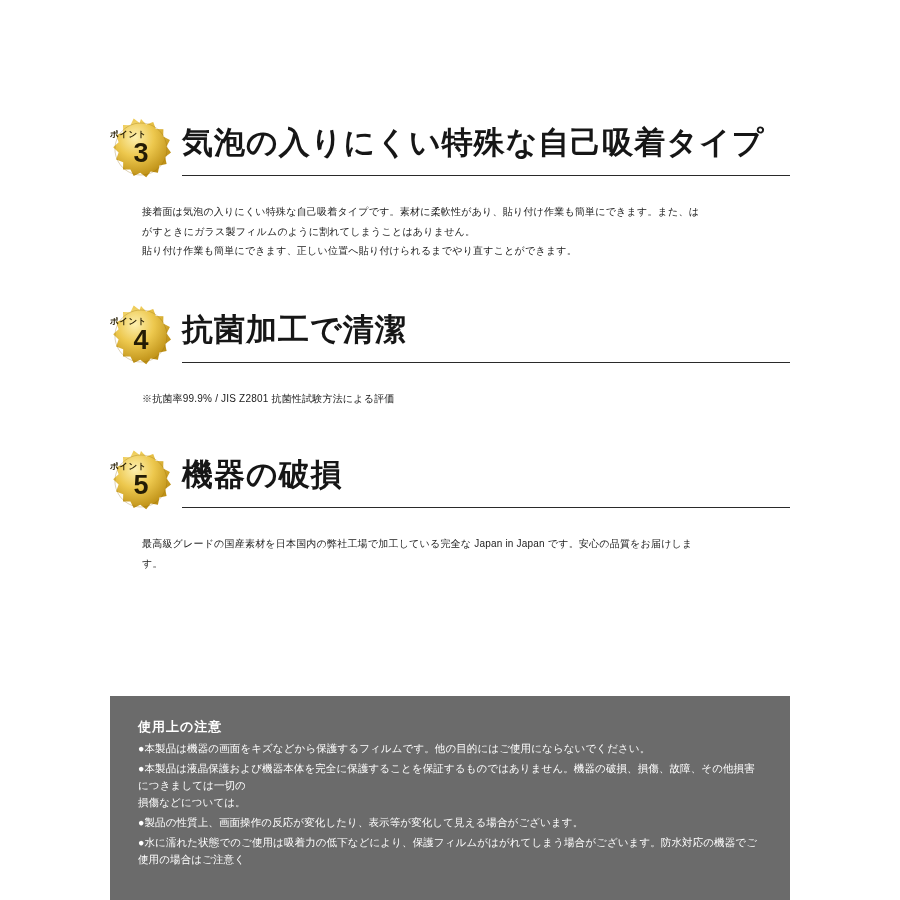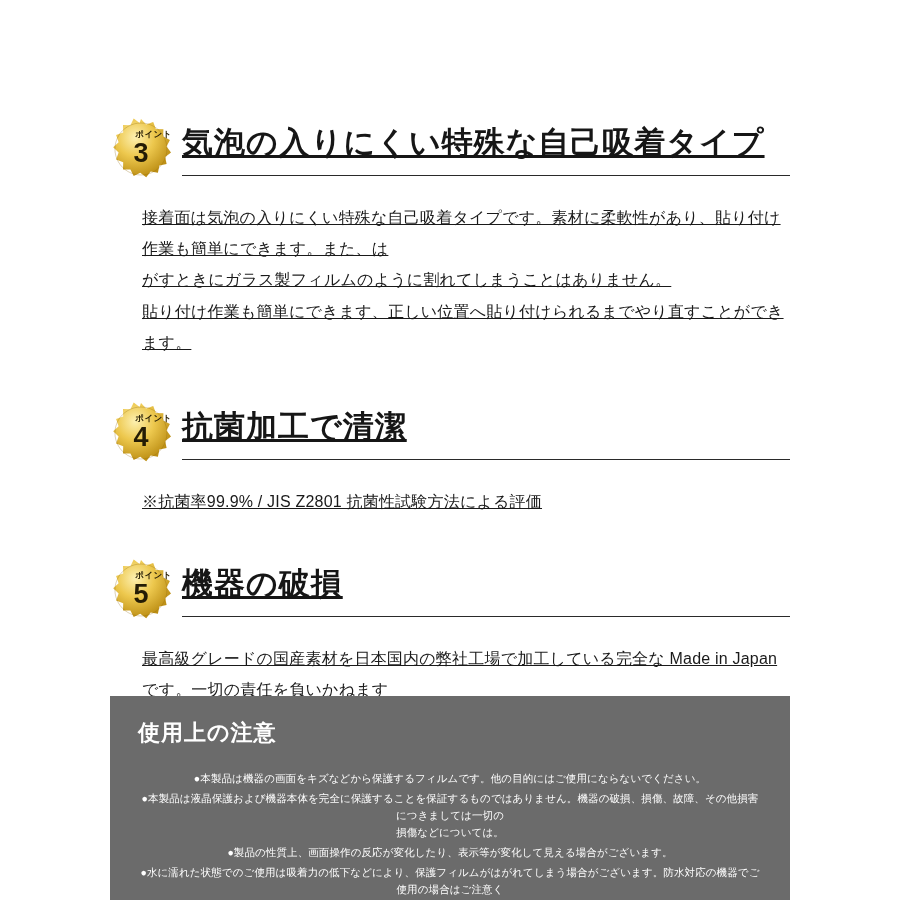--- a/index.html
+++ b/index.html
@@ -38,21 +38,21 @@
     height: 62px;
   }
   .badge svg {
     display: block;
   }
   .badge .badge-label {
     position: absolute;
     left: 0;
     top: 12px;
     width: 62px;
-    text-align: right;
+    text-align: left;
     font-size: 8.5px;
     font-weight: bold;
     color: #2b2208;
     letter-spacing: 0.5px;
     line-height: 1;
   }
   .badge .badge-num {
     position: absolute;
     left: 0;
     top: 22px;
@@ -66,36 +66,34 @@
   .headline {
     position: absolute;
     left: 72px;
     top: 4px;
     right: 0;
     font-size: 31px;
     font-weight: bold;
     letter-spacing: 1px;
     color: #161616;
     white-space: nowrap;
-    text-decoration: underline;
   }
   .rule {
     position: absolute;
     left: 72px;
     right: 0;
     bottom: 4px;
     border-bottom: 1.5px solid #2a2a2a;
   }
   .body-text {
     margin: 22px 0 0 32px;
-    font-size: 16px;
+    font-size: 10px;
     line-height: 1.95;
     color: #1a1a1a;
     letter-spacing: 0.2px;
-    text-decoration: underline;
   }
   .body-text .line {
     display: block;
   }
 
   
   #section-3 { margin-top: 118px; }
   #section-4 { margin-top: 44px; }
   #section-5 { margin-top: 42px; }
 
@@ -104,38 +102,37 @@
     position: absolute;
     left: 110px;
     top: 578px;
     width: 680px;
     height: 222px;
     background: #6b6b6b;
     box-sizing: border-box;
     padding: 22px 28px 18px 28px;
   }
   .notes-title {
-    font-size: 22px;
+    font-size: 13px;
     font-weight: bold;
     color: #ffffff;
     letter-spacing: 1px;
-    margin-bottom: 22px;
+    margin-bottom: 4px;
   }
   .notes-list {
     margin: 0;
     padding: 0;
     list-style: none;
   }
   .notes-list li {
     font-size: 10.5px;
     line-height: 1.62;
     color: #ffffff;
     margin-bottom: 3px;
     letter-spacing: 0.1px;
-    text-align: center;
   }
   .notes-list li .cont {
     display: block;
     padding-left: 0;
   }
 </style>
 </head>
 <body>
 
 <div class="page">
@@ -206,21 +203,21 @@
           <path fill="url(#g5)" d="M31 1 L36.1 6.4 L43.2 3.9 L45.9 11 L53.4 11.2 L53.2 18.6 L59.9 21.9 L56.6 28.5 L61 34.4 L55.2 38.9 L56.6 46.1 L49.4 47.6 L47.9 54.8 L40.7 53.4 L36.2 59.2 L30.3 54.8 L23.7 58.1 L20.4 51.4 L13 51.6 L13.2 44.2 L6.1 41.5 L8.6 34.4 L3.2 29.3 L8.6 24.2 L6.1 17.1 L13.2 14.4 L13 7 L20.4 7.2 L23.7 0.5 L29.6 4.9 Z"></path>
           <path fill="none" stroke="#8c6606" stroke-width="0.6" opacity="0.5" d="M31 5 A26 26 0 1 1 30.9 5 Z"></path>
         </svg>
         <div class="badge-label">ポイント</div>
         <div class="badge-num">5</div>
       </div>
       <div class="headline">機器の破損</div>
       <div class="rule"></div>
     </div>
     <div class="body-text">
-      <span class="line">最高級グレードの国産素材を日本国内の弊社工場で加工している完全な Made in Japan です。一切の責任を負いかねます</span>
+      <span class="line">最高級グレードの国産素材を日本国内の弊社工場で加工している完全な Japan in Japan です。安心の品質をお届けしま</span>
       <span class="line">す。</span>
     </div>
   </div>
 
   <div class="notes">
     <div class="notes-title">使用上の注意</div>
     <ul class="notes-list">
       <li>
         <span>●本製品は機器の画面をキズなどから保護するフィルムです。他の目的にはご使用にならないでください。</span>
       </li>

